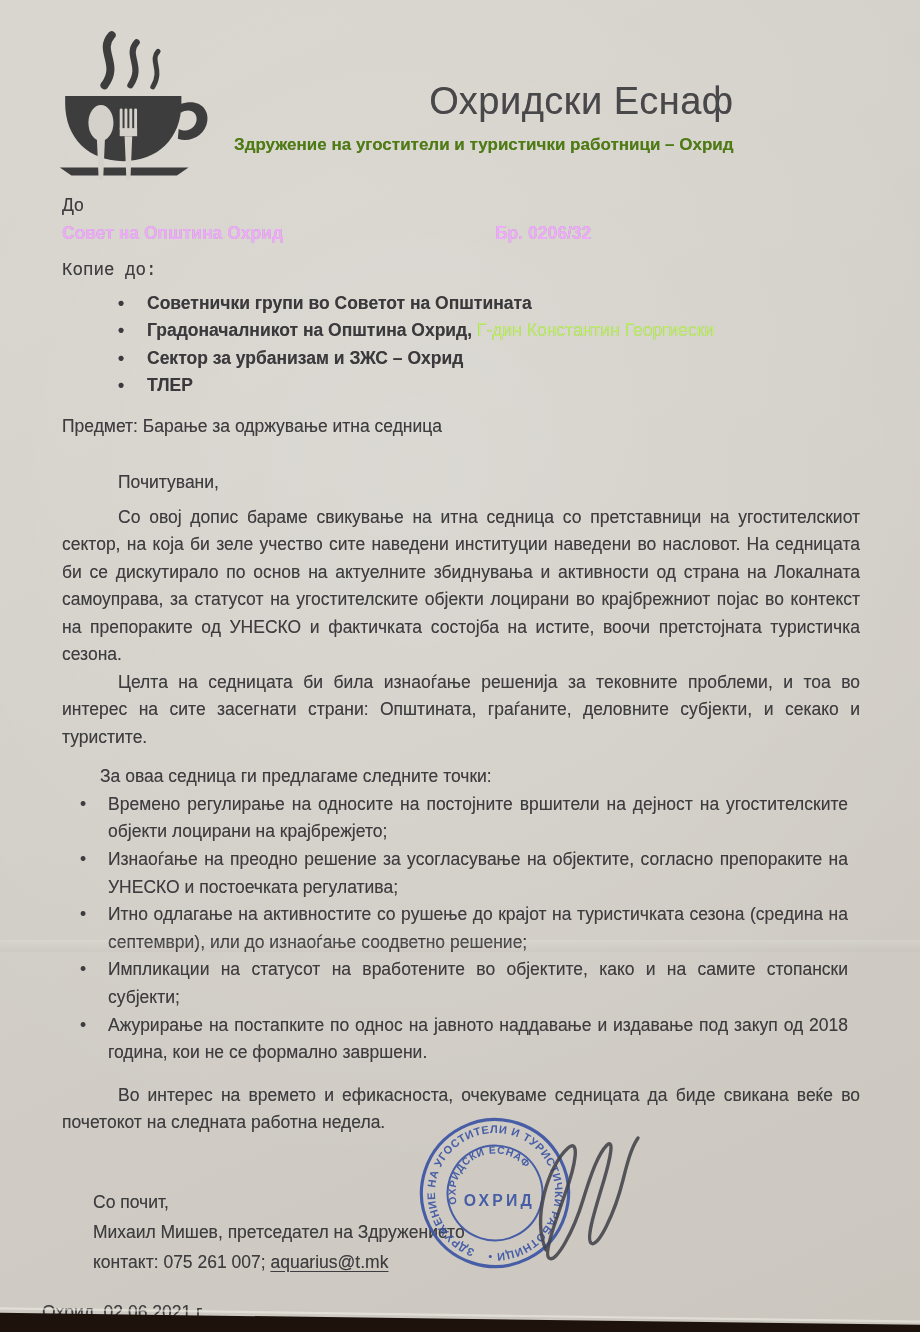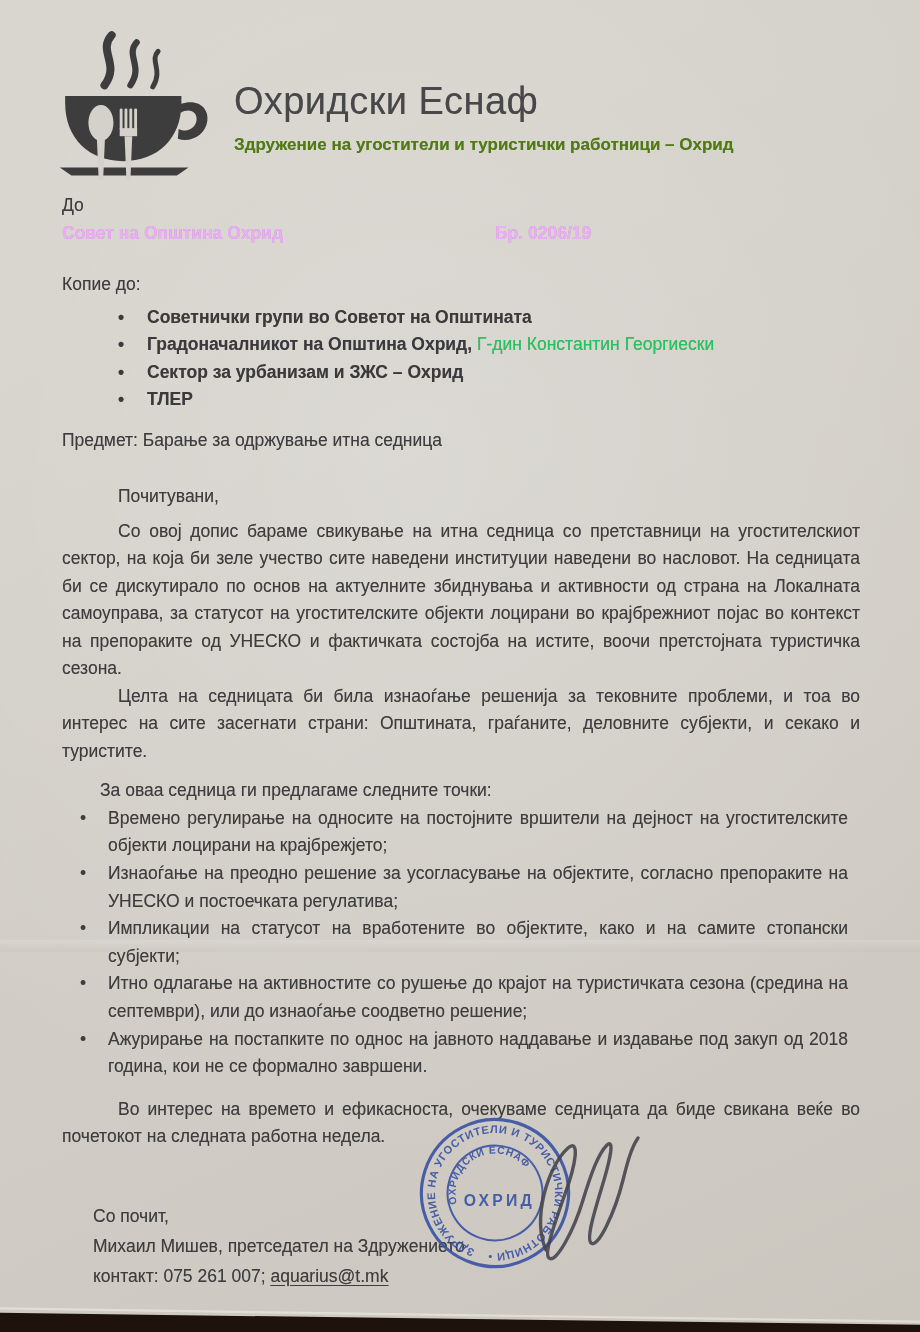--- a/index.html
+++ b/index.html
@@ -21,36 +21,36 @@
     background: radial-gradient(140% 120% at 50% 45%, rgba(0,0,0,0) 70%, rgba(60,50,40,0.10) 100%);
   }
   .content {
     position:absolute; inset:0;
     padding:28px 60px 0 62px;
     box-sizing:border-box;
     font-size:17.5px; line-height:27.5px;
     text-shadow:0 0 0.5px rgba(64,62,64,0.45);
   }
   
-  .header { display:flex; align-items:flex-start; }
+  .header { display:flex; align-items:flex-start;text-align:right; }
   .logo { width:152px; height:152px; flex:0 0 auto; margin-left:-4px; }
   .header-text { margin:52px 0 0 24px; }
   .title { font-size:38px; line-height:42px; font-weight:400; color:#48474a; letter-spacing:0.5px; }
   .subtitle { margin-top:9px; font-size:17px; font-weight:700; color:#4d7c0f; }
   
   .to-label { margin-top:12px; }
   .to-row { position:relative; font-weight:700; color:#f0abfc; }
   .ref-number { position:absolute; left:433px; top:0; font-weight:700; }
   
-  .copies-label { margin-top:24px; }
+  .copies-label { margin-top:10px;font-family:Liberation Mono, monospace; }
   ul { list-style:none; margin:12px; padding:0; }
   .copies-list { margin-top:5px; }
   .copies-list li { position:relative; padding-left:73px; line-height:27.6px; font-weight:700; color:#3a393c; }
   .copies-list li::before { content:"•"; position:absolute; left:44px; top:0; font-weight:700; }
-  .copies-list li .reg { font-weight:400; color:#22c55e; }
+  .copies-list li .reg { font-weight:400; color:#bef264; }
   
   .subject { margin-top:13px; }
   
   .salutation { margin-top:29px; padding-left:56px; }
   .para { margin:0; text-align:justify; text-indent:56px; }
   .para.first { margin-top:7px; }
   .agenda-intro { margin-top:12px; padding-left:38px; }
   .agenda-list { margin-top:0; }
   .agenda-list li { position:relative; padding-left:34px; text-align:justify; line-height:27.6px; }
   .agenda-list li::before { content:"•"; position:absolute; left:6px; top:0; }
@@ -103,21 +103,21 @@
       </svg>
       <div class="header-text">
         <div class="title">Охридски Еснаф</div>
         <div class="subtitle">Здружение на угостители и туристички работници – Охрид</div>
       </div>
     </div>
 
     <div class="to-label">До</div>
     <div class="to-row">
       <span>Совет на Општина Охрид</span>
-      <span class="ref-number">Бр. 0206/19</span>
+      <span class="ref-number">Бр. 0206/32</span>
     </div>
 
     <div class="copies-label">Копие до:</div>
     <ul class="copies-list">
 
         <li><span>Советнички групи во Советот на Општината</span><span class="reg"></span></li>
 
         <li><span>Градоначалникот на Општина Охрид,</span><span class="reg"> Г-дин Константин Георгиески</span></li>
 
         <li><span>Сектор за урбанизам и ЗЖС – Охрид</span><span class="reg"></span></li>
@@ -131,23 +131,23 @@
     <p class="para first">Со овој допис бараме свикување на итна седница со претставници на угостителскиот сектор, на која би зеле учество сите наведени институции наведени во насловот. На седницата би се дискутирало по основ на актуелните збиднувања и активности од страна на Локалната самоуправа, за статусот на угостителските објекти лоцирани во крајбрежниот појас во контекст на препораките од УНЕСКО и фактичката состојба на истите, воочи претстојната туристичка сезона.</p>
     <p class="para">Целта на седницата би била изнаоѓање решенија за тековните проблеми, и тоа во интерес на сите засегнати страни: Општината, граѓаните, деловните субјекти, и секако и туристите.</p>
 
     <div class="agenda-intro">За оваа седница ги предлагаме следните точки:</div>
     <ul class="agenda-list">
 
         <li>Времено регулирање на односите на постојните вршители на дејност на угостителските објекти лоцирани на крајбрежјето;</li>
 
         <li>Изнаоѓање на преодно решение за усогласување на објектите, согласно препораките на УНЕСКО и постоечката регулатива;</li>
 
+        <li>Итно одлагање на активностите со рушење до крајот на туристичката сезона (средина на септември), или до изнаоѓање соодветно решение;</li>
+
         <li>Импликации на статусот на вработените во објектите, како и на самите стопански субјекти;</li>
-
-        <li>Итно одлагање на активностите со рушење до крајот на туристичката сезона (средина на септември), или до изнаоѓање соодветно решение;</li>
 
         <li>Ажурирање на постапките по однос на јавното наддавање и издавање под закуп од 2018 година, кои не се формално завршени.</li>
       </ul>
 
     <p class="para closing">Во интерес на времето и ефикасноста, очекуваме седницата да биде свикана веќе во почетокот на следната работна недела.</p>
 
     <div class="signoff">
       <div>Со почит,</div>
       <div>Михаил Мишев, претседател на Здружението</div>
       <div><span>контакт: 075 261 007; </span><span class="email">aquarius@t.mk</span></div>

